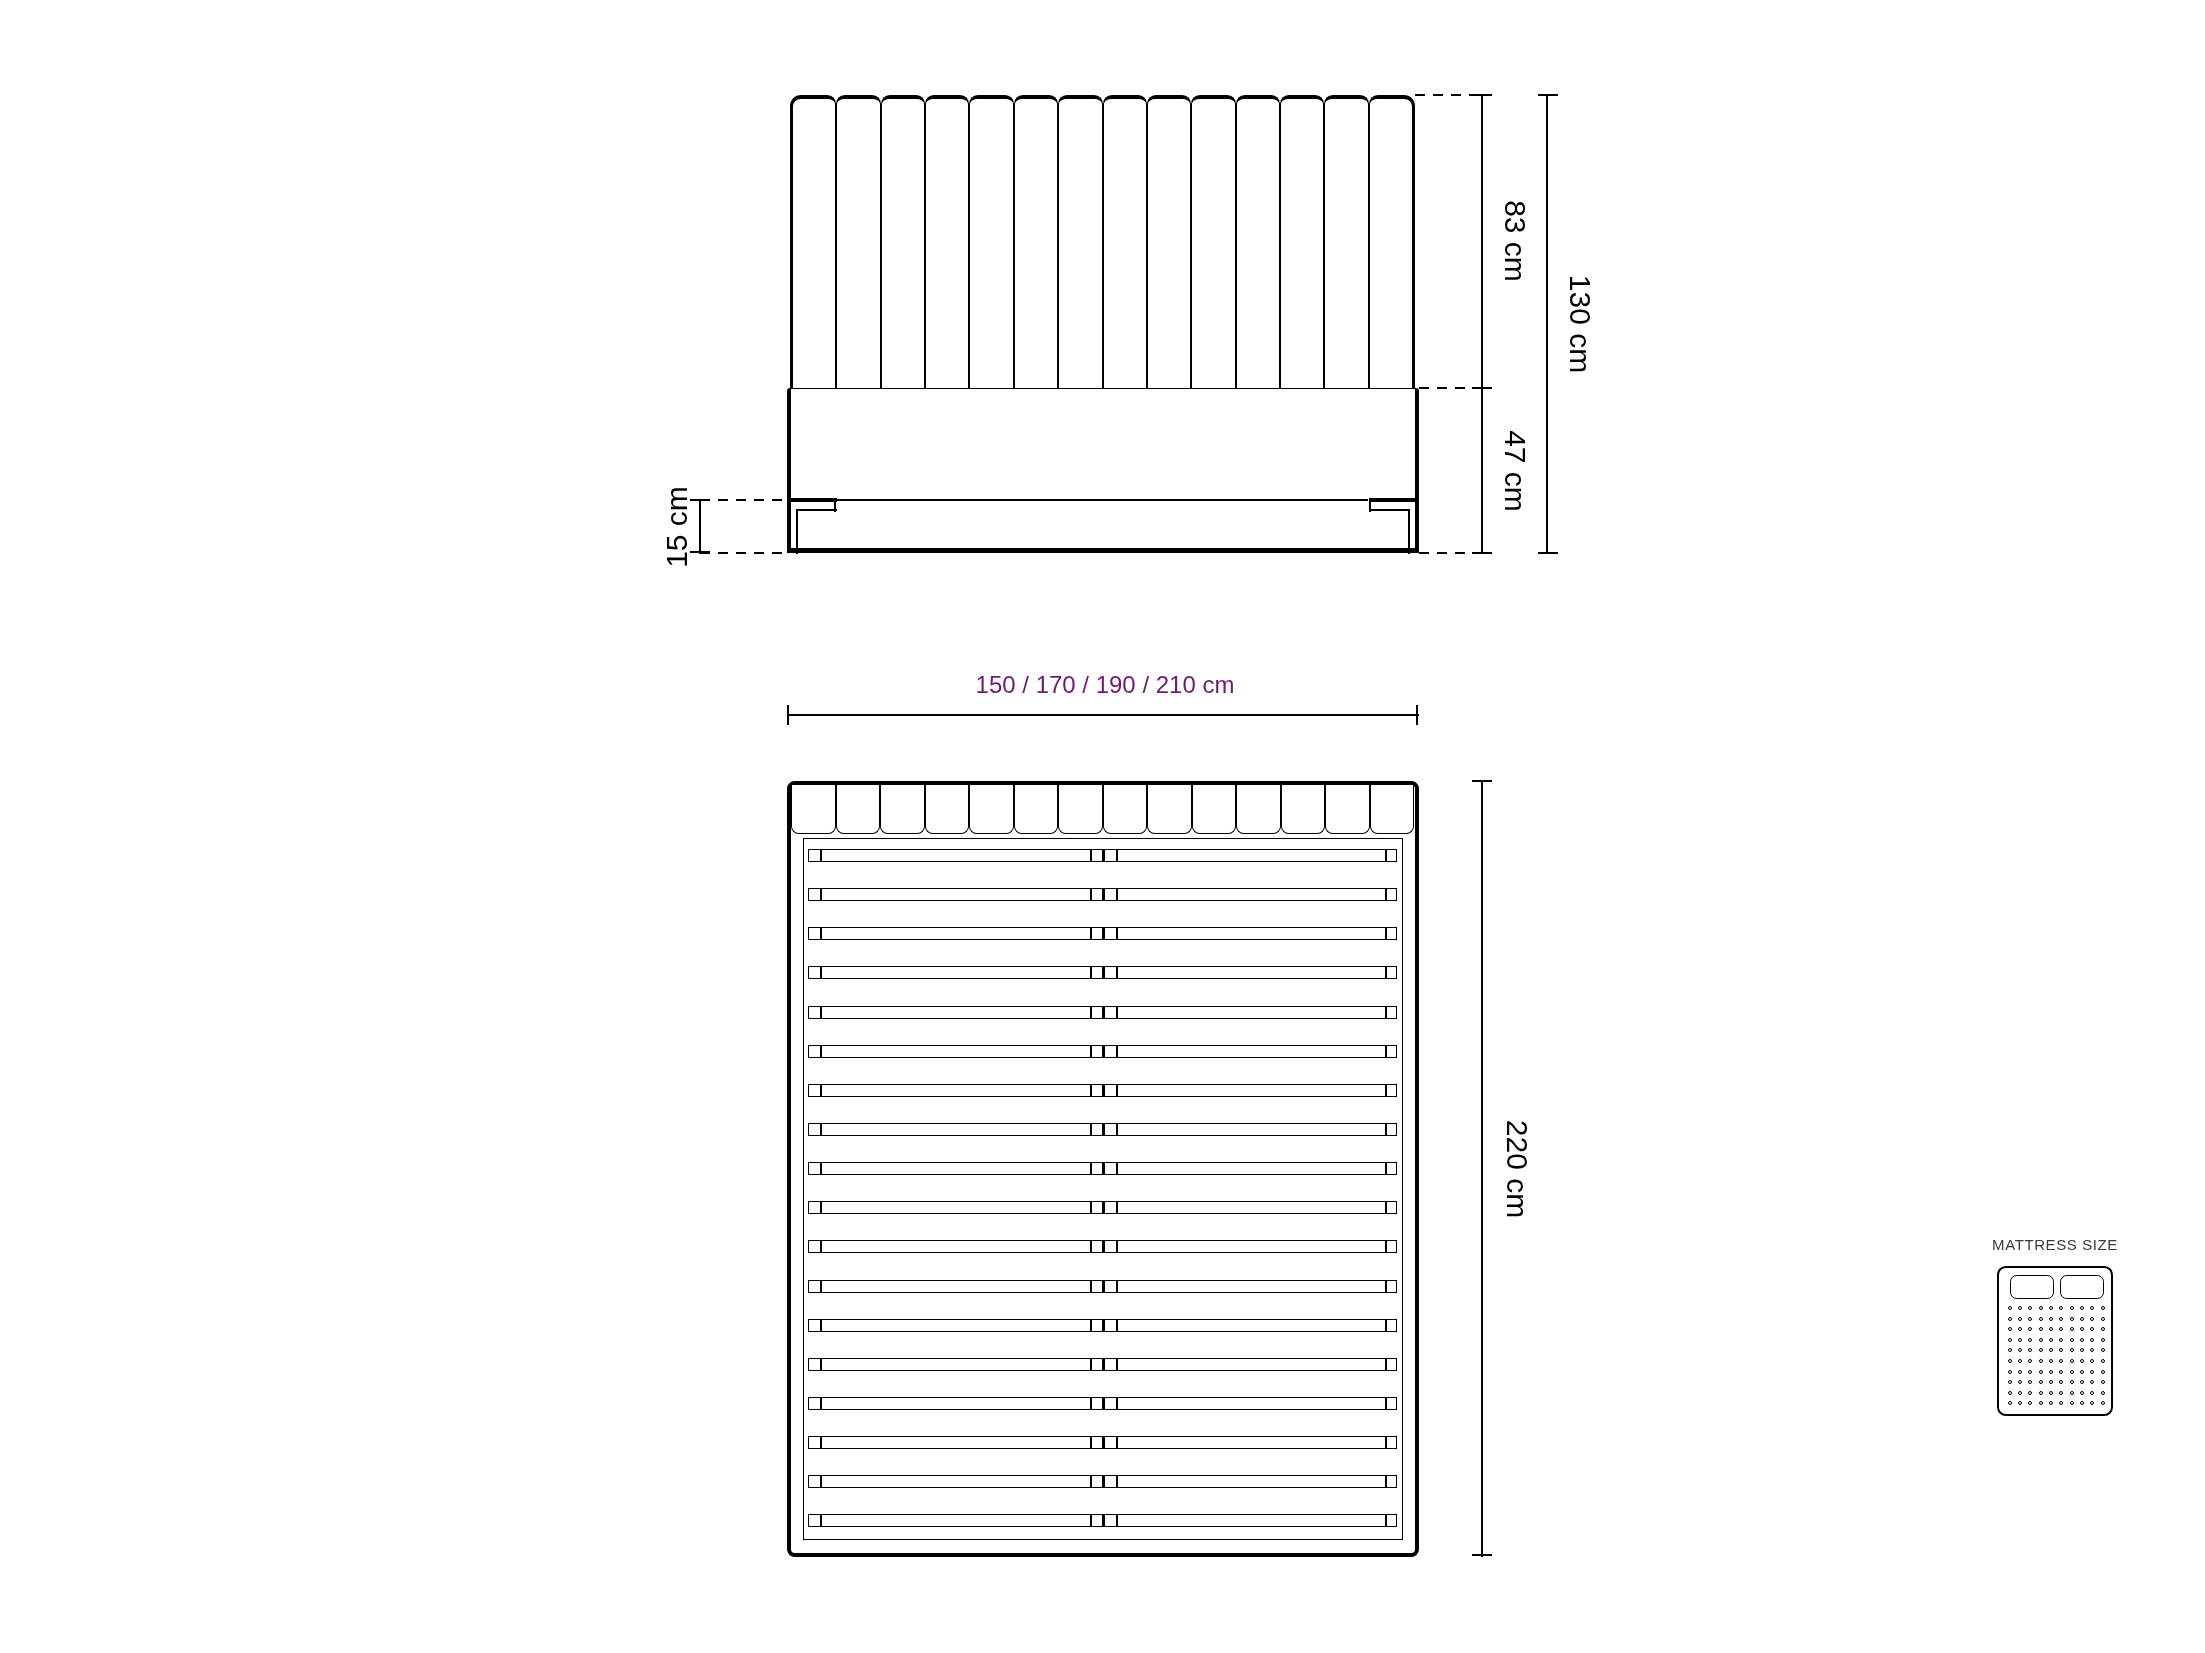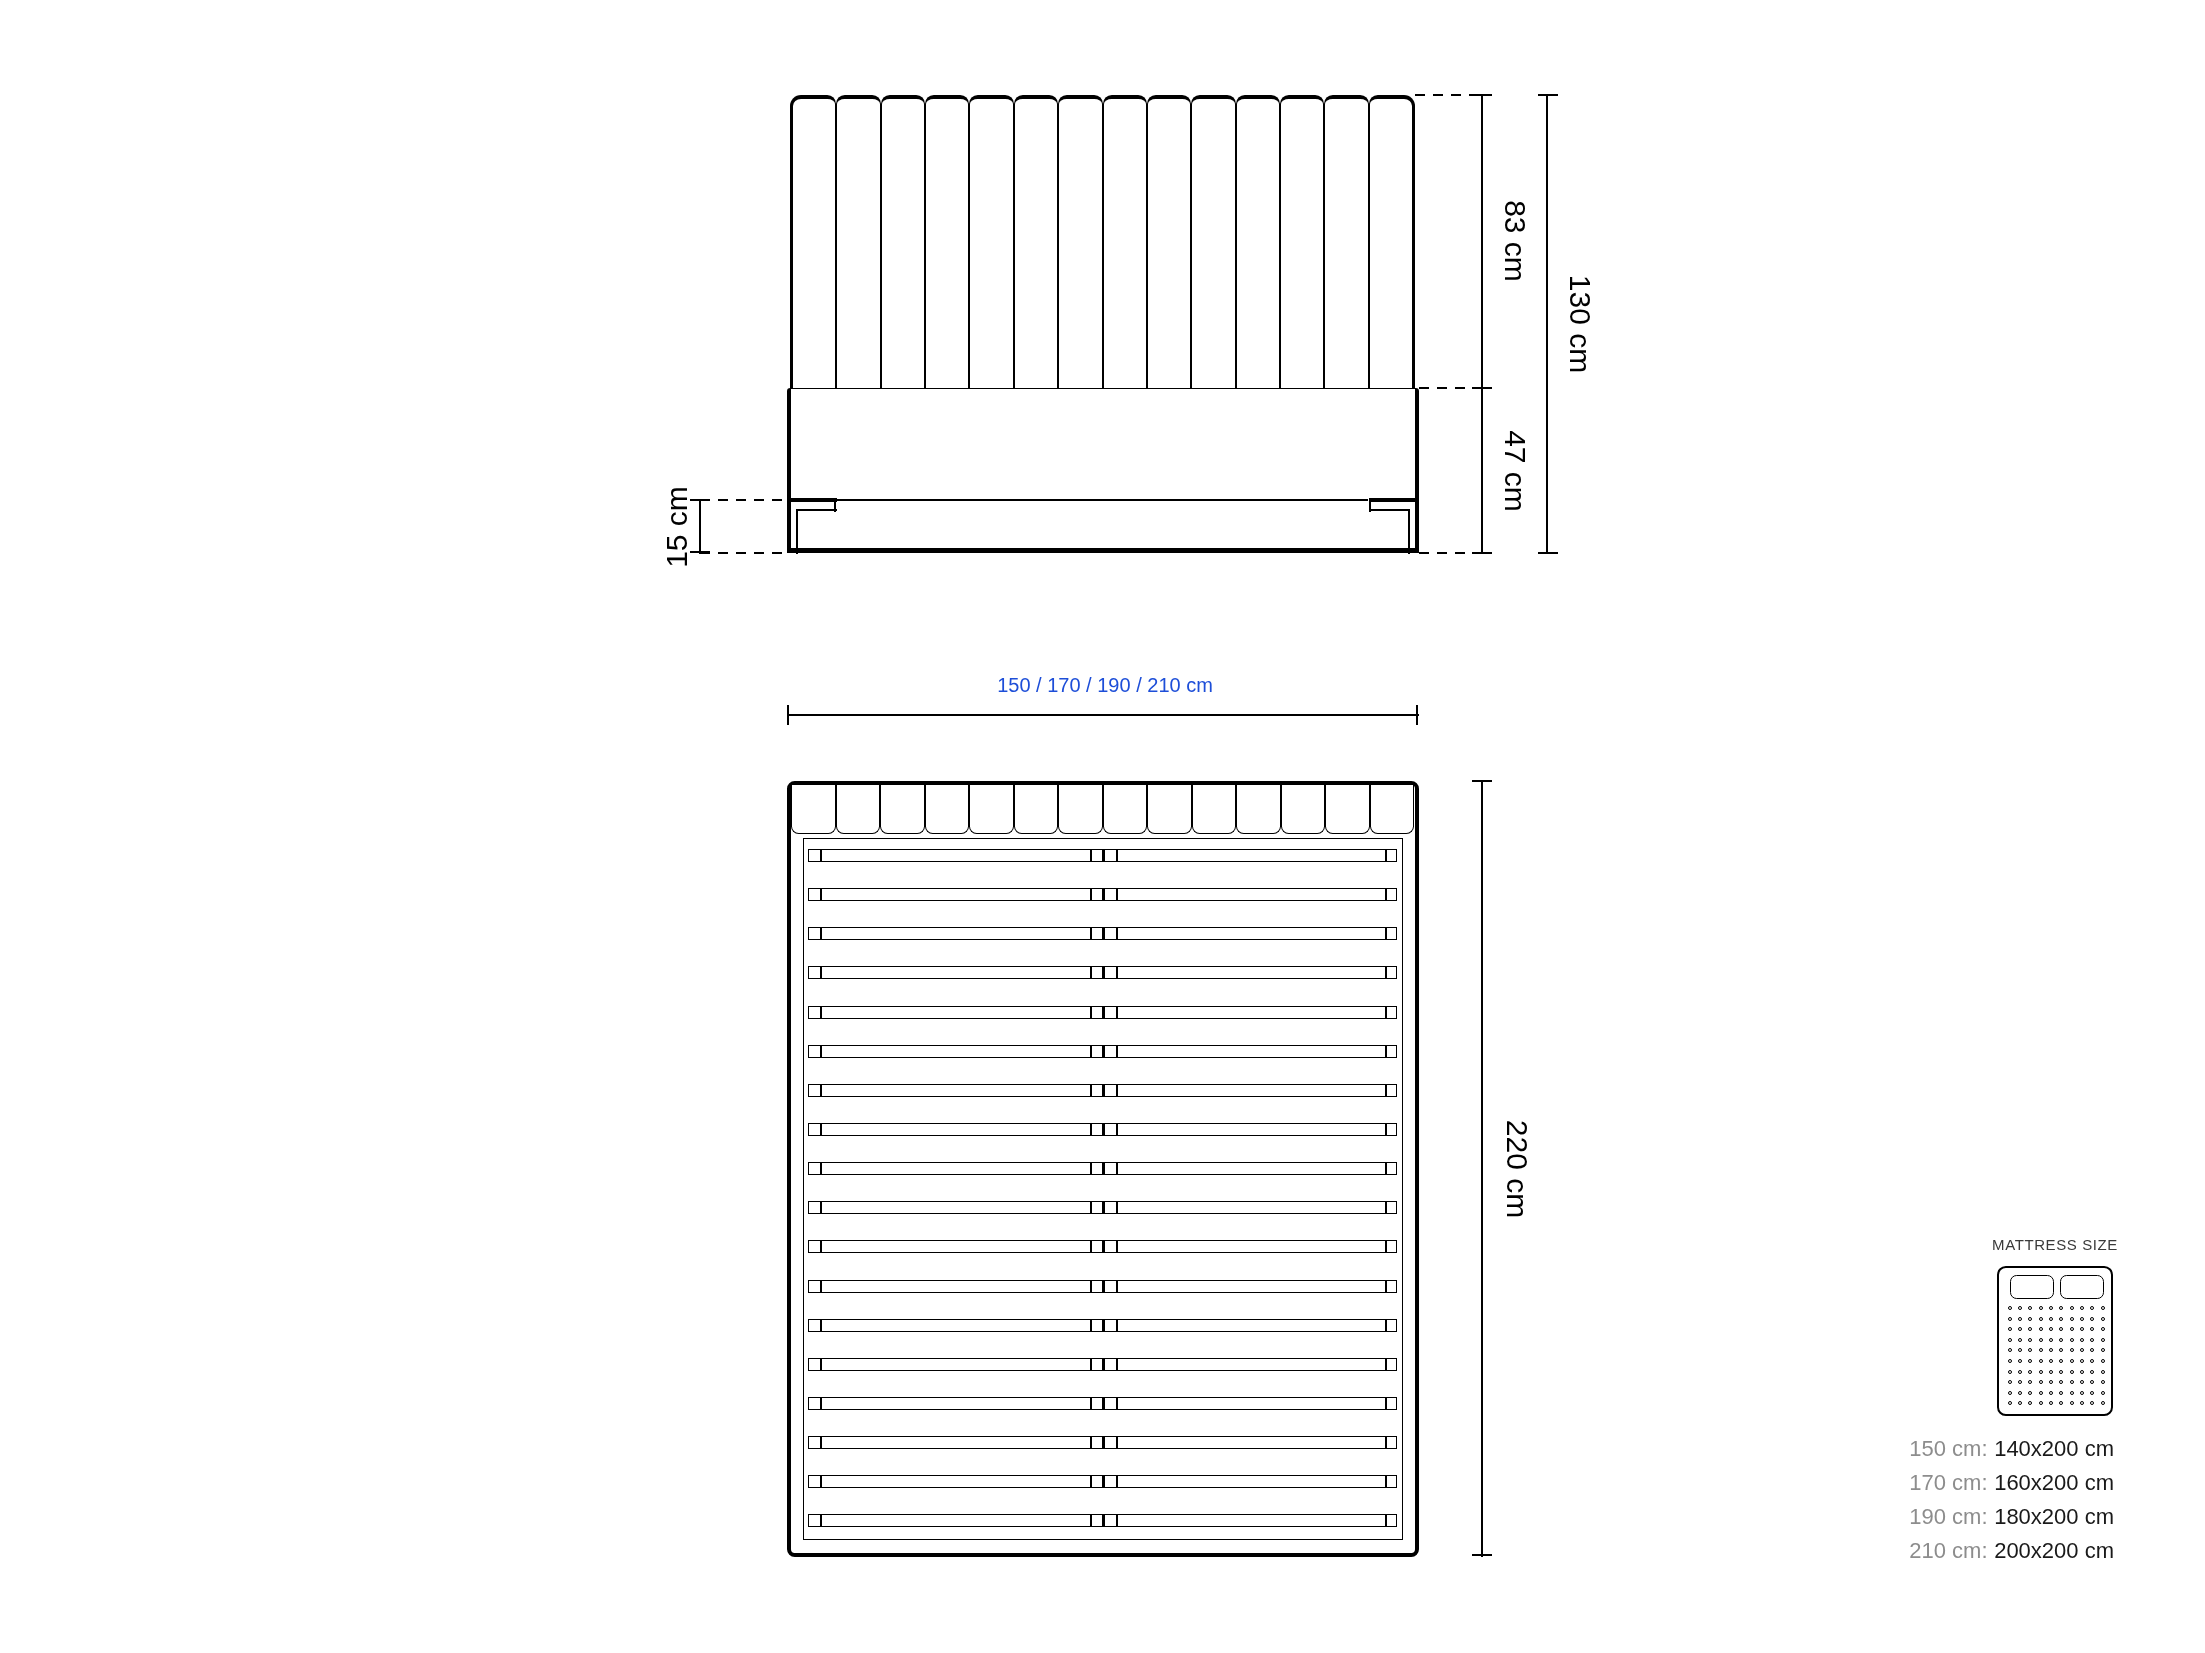--- a/index.html
+++ b/index.html
@@ -6,21 +6,21 @@
   #canvas{position:relative;width:2205px;height:1654px;background:#fff;overflow:hidden;
           font-family:"Liberation Sans",sans-serif;color:#000;}
   .ln{position:absolute;background:#000;}
   .dash-h{position:absolute;height:2.2px;
           background:repeating-linear-gradient(90deg,#000 0 10px,transparent 10px 18px);}
   .tick-h{position:absolute;width:20px;height:2.2px;background:#000;}
   .tick-v{position:absolute;width:2.2px;height:20px;background:#000;}
   .dim-label{position:absolute;font-size:30px;white-space:nowrap;color:#000;
              transform:translate(-50%,-50%) rotate(90deg);transform-origin:center;}
   .dim-label.ccw{transform:translate(-50%,-50%) rotate(-90deg);}
-  .h-label{position:absolute;font-size:20px;white-space:nowrap;color:#1d4ed8;
+  .h-label{position:absolute;font-size:24px;white-space:nowrap;color:#701a75;
            transform:translate(-50%,-50%);}
   
   #hb-channels{position:absolute;left:790px;top:95px;width:625px;height:293px;display:flex;}
   .channel{flex:1 1 0;box-sizing:border-box;border:1.1px solid #000;border-top-width:4.4px;
            border-bottom:none;border-radius:8.8px 8.8px 0 0;background:#fff;}
   .channel:first-child{border-left-width:3.9px;border-top-left-radius:11px;}
   .channel:last-child{border-right-width:3.9px;border-top-right-radius:11px;}
   #fv-base{position:absolute;left:787px;top:388px;width:632px;height:165px;box-sizing:border-box;
            border:1.7px solid #000;border-left-width:4.4px;border-right-width:4.4px;border-bottom-width:5.5px;
            border-radius:3.3px 3.3px 0 0;background:#fff;}
@@ -365,21 +365,15 @@
         <div class="dot" style="left: 29px; top: 133px;"></div>
         <div class="dot" style="left: 40px; top: 133px;"></div>
         <div class="dot" style="left: 50px; top: 133px;"></div>
         <div class="dot" style="left: 60px; top: 133px;"></div>
         <div class="dot" style="left: 71px; top: 133px;"></div>
         <div class="dot" style="left: 81px; top: 133px;"></div>
         <div class="dot" style="left: 91px; top: 133px;"></div>
         <div class="dot" style="left: 102px; top: 133px;"></div>
       </div>
   </div>
-  <div id="size-rows">
-      <div class="size-row"><span class="size-prefix">150 cm:</span><span class="size-value">140x200 cm</span></div>
-      <div class="size-row"><span class="size-prefix">170 cm:</span><span class="size-value">160x200 cm</span></div>
-      <div class="size-row"><span class="size-prefix">190 cm:</span><span class="size-value">180x200 cm</span></div>
-      <div class="size-row"><span class="size-prefix">210 cm:</span><span class="size-value">200x200 cm</span></div>
-    </div>
 
 </div>
 
 
 </body></html>

